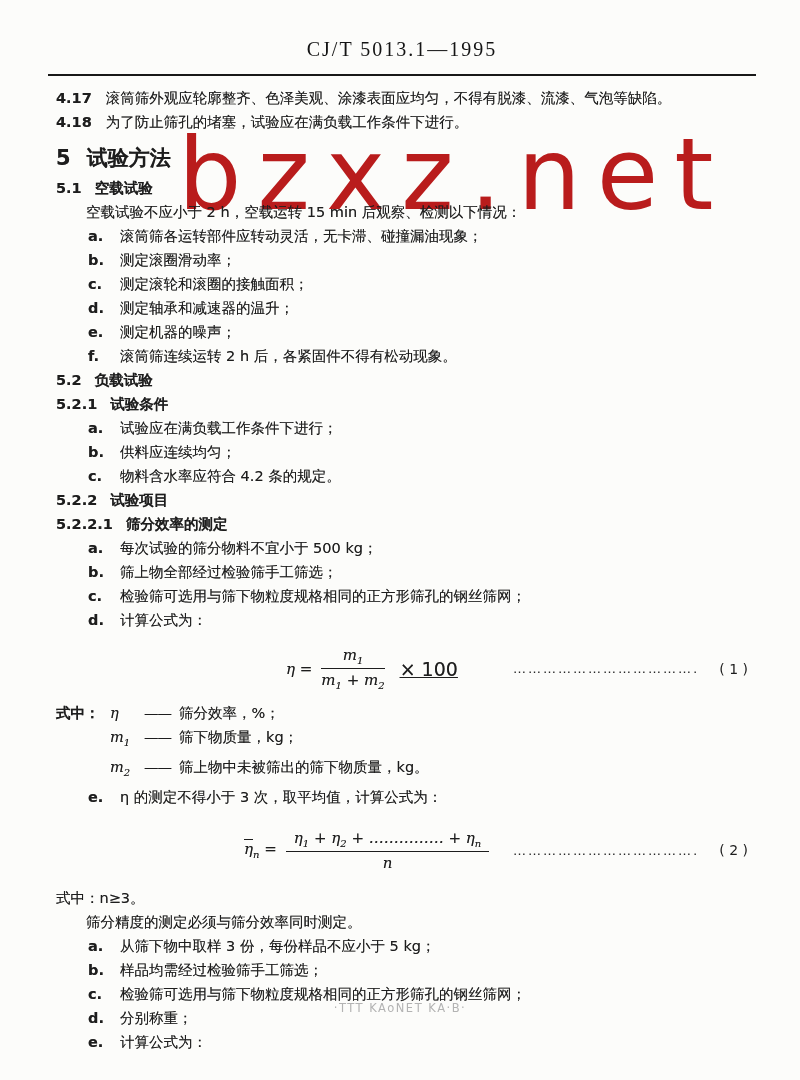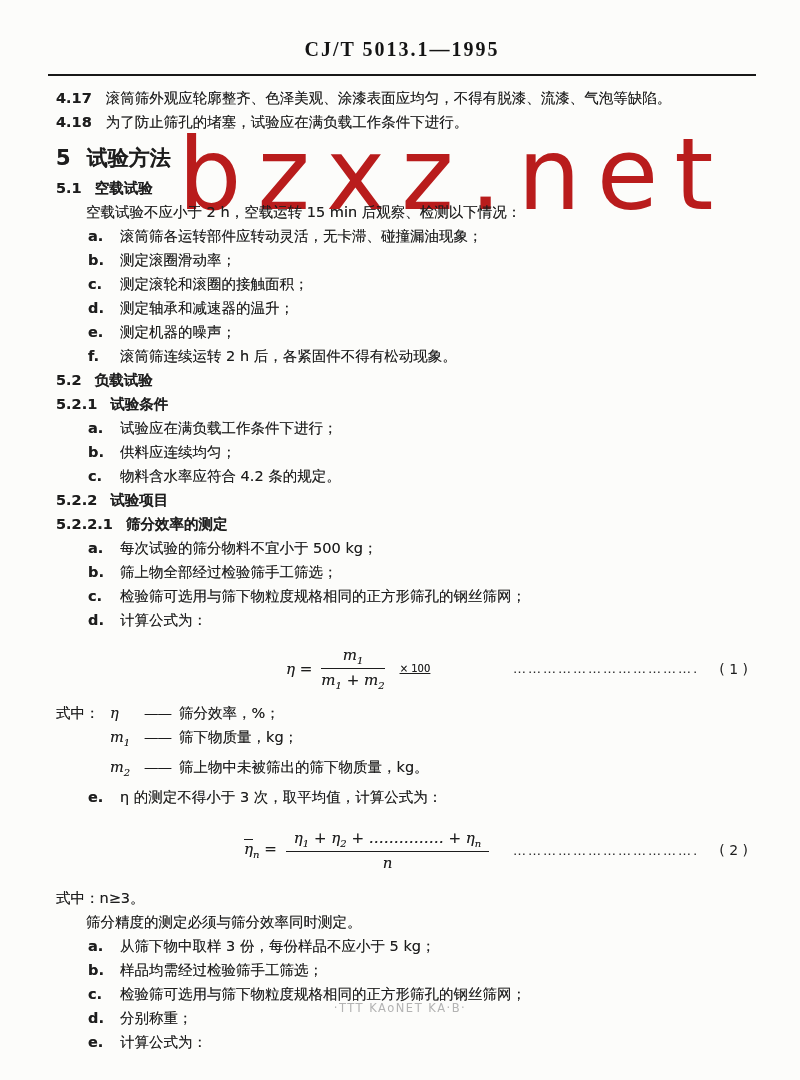--- a/index.html
+++ b/index.html
@@ -22,49 +22,49 @@
     text-align:center;color:#b3b3b3;
     font-size:11.5px;letter-spacing:1.5px;z-index:2;
   }
   .page{
     position:relative;z-index:1;
     padding:36px 52px 0 56px;
   }
   .doc-header{
     text-align:center;
     font-family:"Liberation Serif",serif;
-    font-weight:700;font-size:20px;letter-spacing:2px;
+    font-weight:400;font-size:20px;letter-spacing:2px;
     line-height:26px;color:#141414;
   }
   .header-rule{height:2px;background:#181818;margin:12px -8px 10px -8px;}
   .line{line-height:24px;min-height:24px;font-size:14.5px;
         text-shadow:0 0 0.4px rgba(25,25,25,0.55);}
   .clause .num{margin-right:14px;font-weight:bold;}
   .heading1{font-weight:700;font-size:21px;margin:12px 0 6px;}
   .heading1 .num{margin-right:16px;}
   .subheading{font-weight:700;}
   .subheading .num{margin-right:13px;margin-top:28px;}
   .para{text-indent:30px;}
   .item{padding-left:32px;display:flex;}
   .item .letter{display:inline-block;width:32px;font-weight:700;flex:0 0 32px;}
   .where{display:flex;}
-  .wprefix{display:inline-block;width:54px;flex:0 0 54px;}
+  .wprefix{display:inline-block;width:54px;flex:0 0 54px;font-weight:bold;}
   .wsym{display:inline-block;min-width:34px;font-style:italic;font-family:"DejaVu Serif",serif;}
   .wdash{margin-right:8px;letter-spacing:-1px;}
   .formula-row{display:flex;align-items:center;margin:14px 0 10px;}
   [data-name="formula-2"]{margin:20px 0 14px;}
   [data-name="formula-1"] .f-pad{flex:0 0 230px;}
   [data-name="formula-2"] .f-pad{flex:0 0 188px;}
   .f-body{display:flex;align-items:center;
           font-family:"DejaVu Serif",serif;font-style:italic;font-size:15px;
           text-shadow:0 0 0.4px rgba(25,25,25,0.55);}
   .frac{display:inline-flex;flex-direction:column;text-align:center;margin:0 9px;}
   .fnum{padding:0 8px 2px;border-bottom:1.5px solid #1d1d1d;}
   .fden{padding-top:2px;}
-  .f-suf{margin-left:6px;font-style:normal;font-family:"DejaVu Sans",sans-serif;font-size:10px;text-decoration:underline;}
+  .f-suf{margin-left:6px;font-style:normal;font-family:"DejaVu Sans",sans-serif;font-size:19px;text-decoration:underline;}
   .f-leader{flex:1;max-width:185px;margin-left:auto;overflow:hidden;white-space:nowrap;
             text-align:right;letter-spacing:2px;font-size:13px;color:#262626;}
   .f-label{width:50px;text-align:right;font-size:14px;flex:0 0 50px;}
   .ov{text-decoration:overline;}
   sub{font-size:10px;}
 </style>
 </head>
 <body>
 
 <div class="watermark" data-name="site-watermark">bzxz.net</div>

